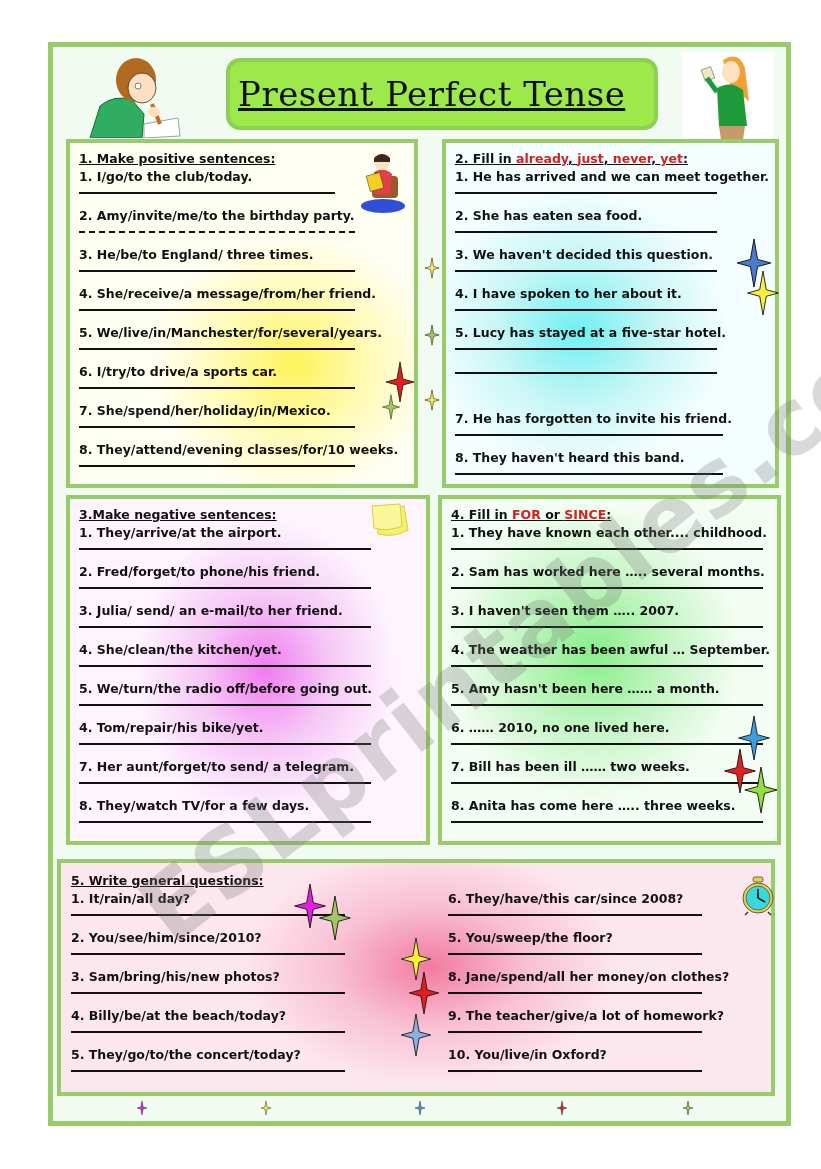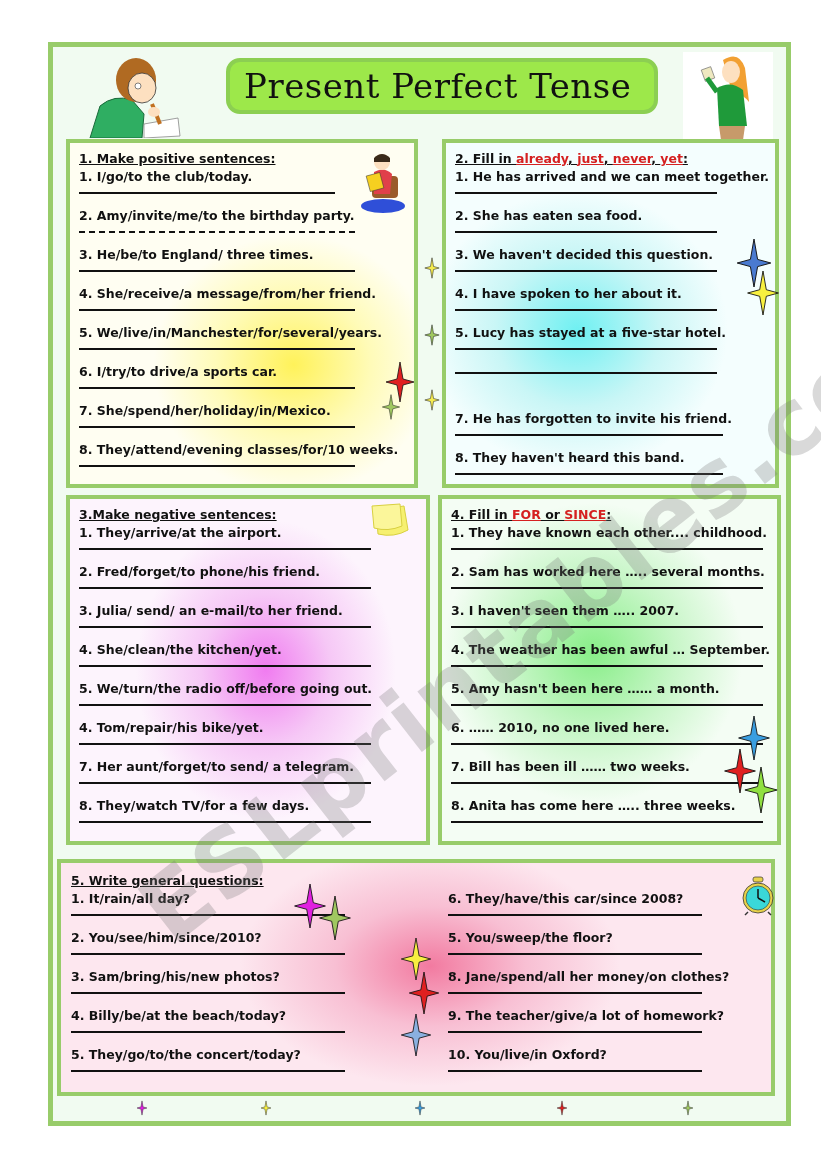--- a/index.html
+++ b/index.html
@@ -1,37 +1,37 @@
 <!DOCTYPE html>
 <html><head>
 <meta charset="utf-8">
 <style>
   html, body { margin:0; padding:0; }
   body { width:821px; height:1169px; background:#ffffff; position:relative; overflow:hidden;
          font-family:"DejaVu Sans", sans-serif; color:#111; }
   .sheet { position:absolute; left:48px; top:42px; width:743px; height:1084px;
            border:5px solid #98cc6a; background:#f1fbf1; box-sizing:border-box; }
-  .title-box { position:absolute; left:226px; top:58px; width:432px; height:56px;
+  .title-box { position:absolute; left:226px; top:58px; width:432px; height:72px;
                background:#9de84a; border:4px solid #8ccf52; border-radius:14px; box-sizing:border-box;
-               display:flex; align-items:center; padding-left:14px; }
+               display:flex; align-items:center; padding-left:8px;text-decoration:underline; }
   .title-box span { font-family:"DejaVu Serif", serif; font-size:34px; color:#111; letter-spacing:0.5px; }
   .panel { position:absolute; border:4px solid #98cc6a; box-sizing:border-box; }
   .p1 { left:66px; top:139px; width:352px; height:349px;
         background: radial-gradient(ellipse 140px 130px at 65% 65%, #fff25a 0%, #fffbb8 55%, #fffef2 100%); padding-left: 20px; }
   .p2 { left:442px; top:139px; width:337px; height:349px;
         background: radial-gradient(ellipse 150px 140px at 40% 55%, #6ff0f2 0%, #c9f6f6 55%, #f4fefe 100%); }
   .p3 { left:66px; top:495px; width:364px; height:350px;
         background: radial-gradient(ellipse 130px 150px at 55% 50%, #f07cf0 0%, #f6c8f6 50%, #fdf4fd 100%); }
   .p4 { left:438px; top:495px; width:343px; height:350px;
         background: radial-gradient(ellipse 150px 150px at 45% 45%, #88ee88 0%, #c8f6c8 55%, #f4fdf4 100%); }
   .p5 { left:57px; top:859px; width:718px; height:237px;
         background: radial-gradient(ellipse 190px 120px at 52% 45%, #f27aa0 0%, #f8bfd3 50%, #fde7ef 100%); }
   .sec { position:absolute; font-size:12.5px; font-weight:bold; }
   .sec .hdr { text-decoration:underline; margin-bottom:3px; }
-  .sec .red { color:#d52020;text-decoration:underline; }
+  .sec .red { color:#d52020; }
   .item { height:39px; box-sizing:border-box; }
   .item .q { white-space:nowrap; }
   .item .line { margin-top:8px; border-bottom:2px solid #111; height:0; }
   .item .line.dashed { border-bottom:2px dashed #111; }
   .star { position:absolute; }
   .pic { position:absolute; }
   .watermark { position:absolute; left:60px; top:560px; transform:rotate(-38deg); transform-origin:left top;
                font-family:"DejaVu Sans", sans-serif; font-weight:bold; font-size:92px; color:rgba(120,120,120,0.28);
                white-space:nowrap; pointer-events:none; letter-spacing:2px; }
 </style>

